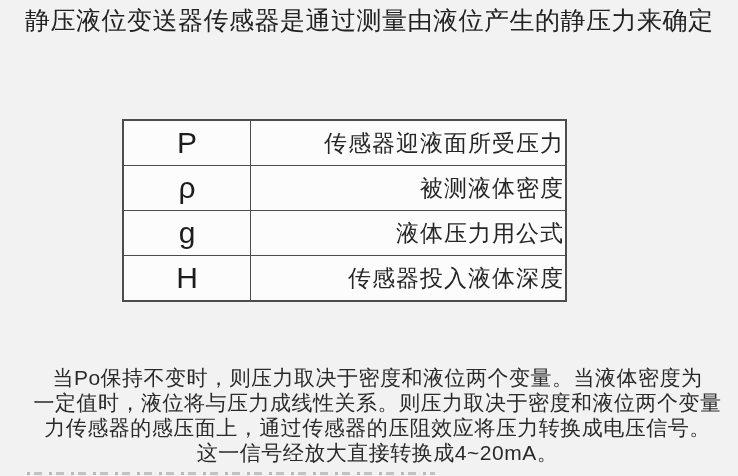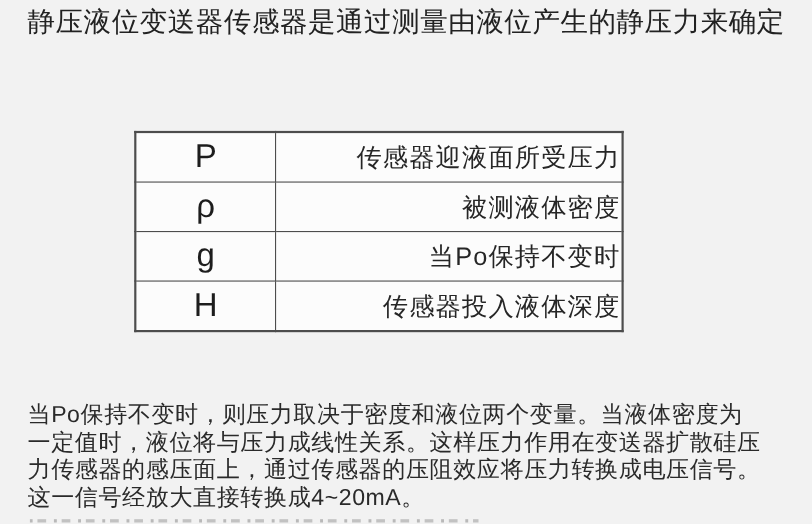--- a/index.html
+++ b/index.html
@@ -80,20 +80,21 @@
     left: 25px;
     top: 365px;
     width: 705px;
     font-size: 21px;
     line-height: 25px;
     letter-spacing: 0.5px;
     color: #2a2a2a;
   }
   .body-par div {
     white-space: nowrap;
+    text-align: center;
   }
   
   .clipped-line {
     position: absolute;
     left: 27px;
     top: 470px;
     width: 408px;
     height: 6px;
     overflow: hidden;
     opacity: 0.55;
@@ -123,31 +124,31 @@
       <tr>
         <td class="sym">P</td>
         <td class="desc">传感器迎液面所受压力</td>
       </tr>
       <tr>
         <td class="sym">ρ</td>
         <td class="desc">被测液体密度</td>
       </tr>
       <tr>
         <td class="sym">g</td>
-        <td class="desc">当Po保持不变时</td>
+        <td class="desc">液体压力用公式</td>
       </tr>
       <tr>
         <td class="sym">H</td>
         <td class="desc">传感器投入液体深度</td>
       </tr>
     </tbody>
   </table>
 
   <div class="body-par">
     <div>当Po保持不变时，则压力取决于密度和液位两个变量。当液体密度为</div>
-    <div>一定值时，液位将与压力成线性关系。这样压力作用在变送器扩散硅压</div>
+    <div>一定值时，液位将与压力成线性关系。则压力取决于密度和液位两个变量</div>
     <div>力传感器的感压面上，通过传感器的压阻效应将压力转换成电压信号。</div>
     <div>这一信号经放大直接转换成4~20mA。</div>
   </div>
 
   <div class="clipped-line"></div>
 
 </div>
 
 </body></html>

